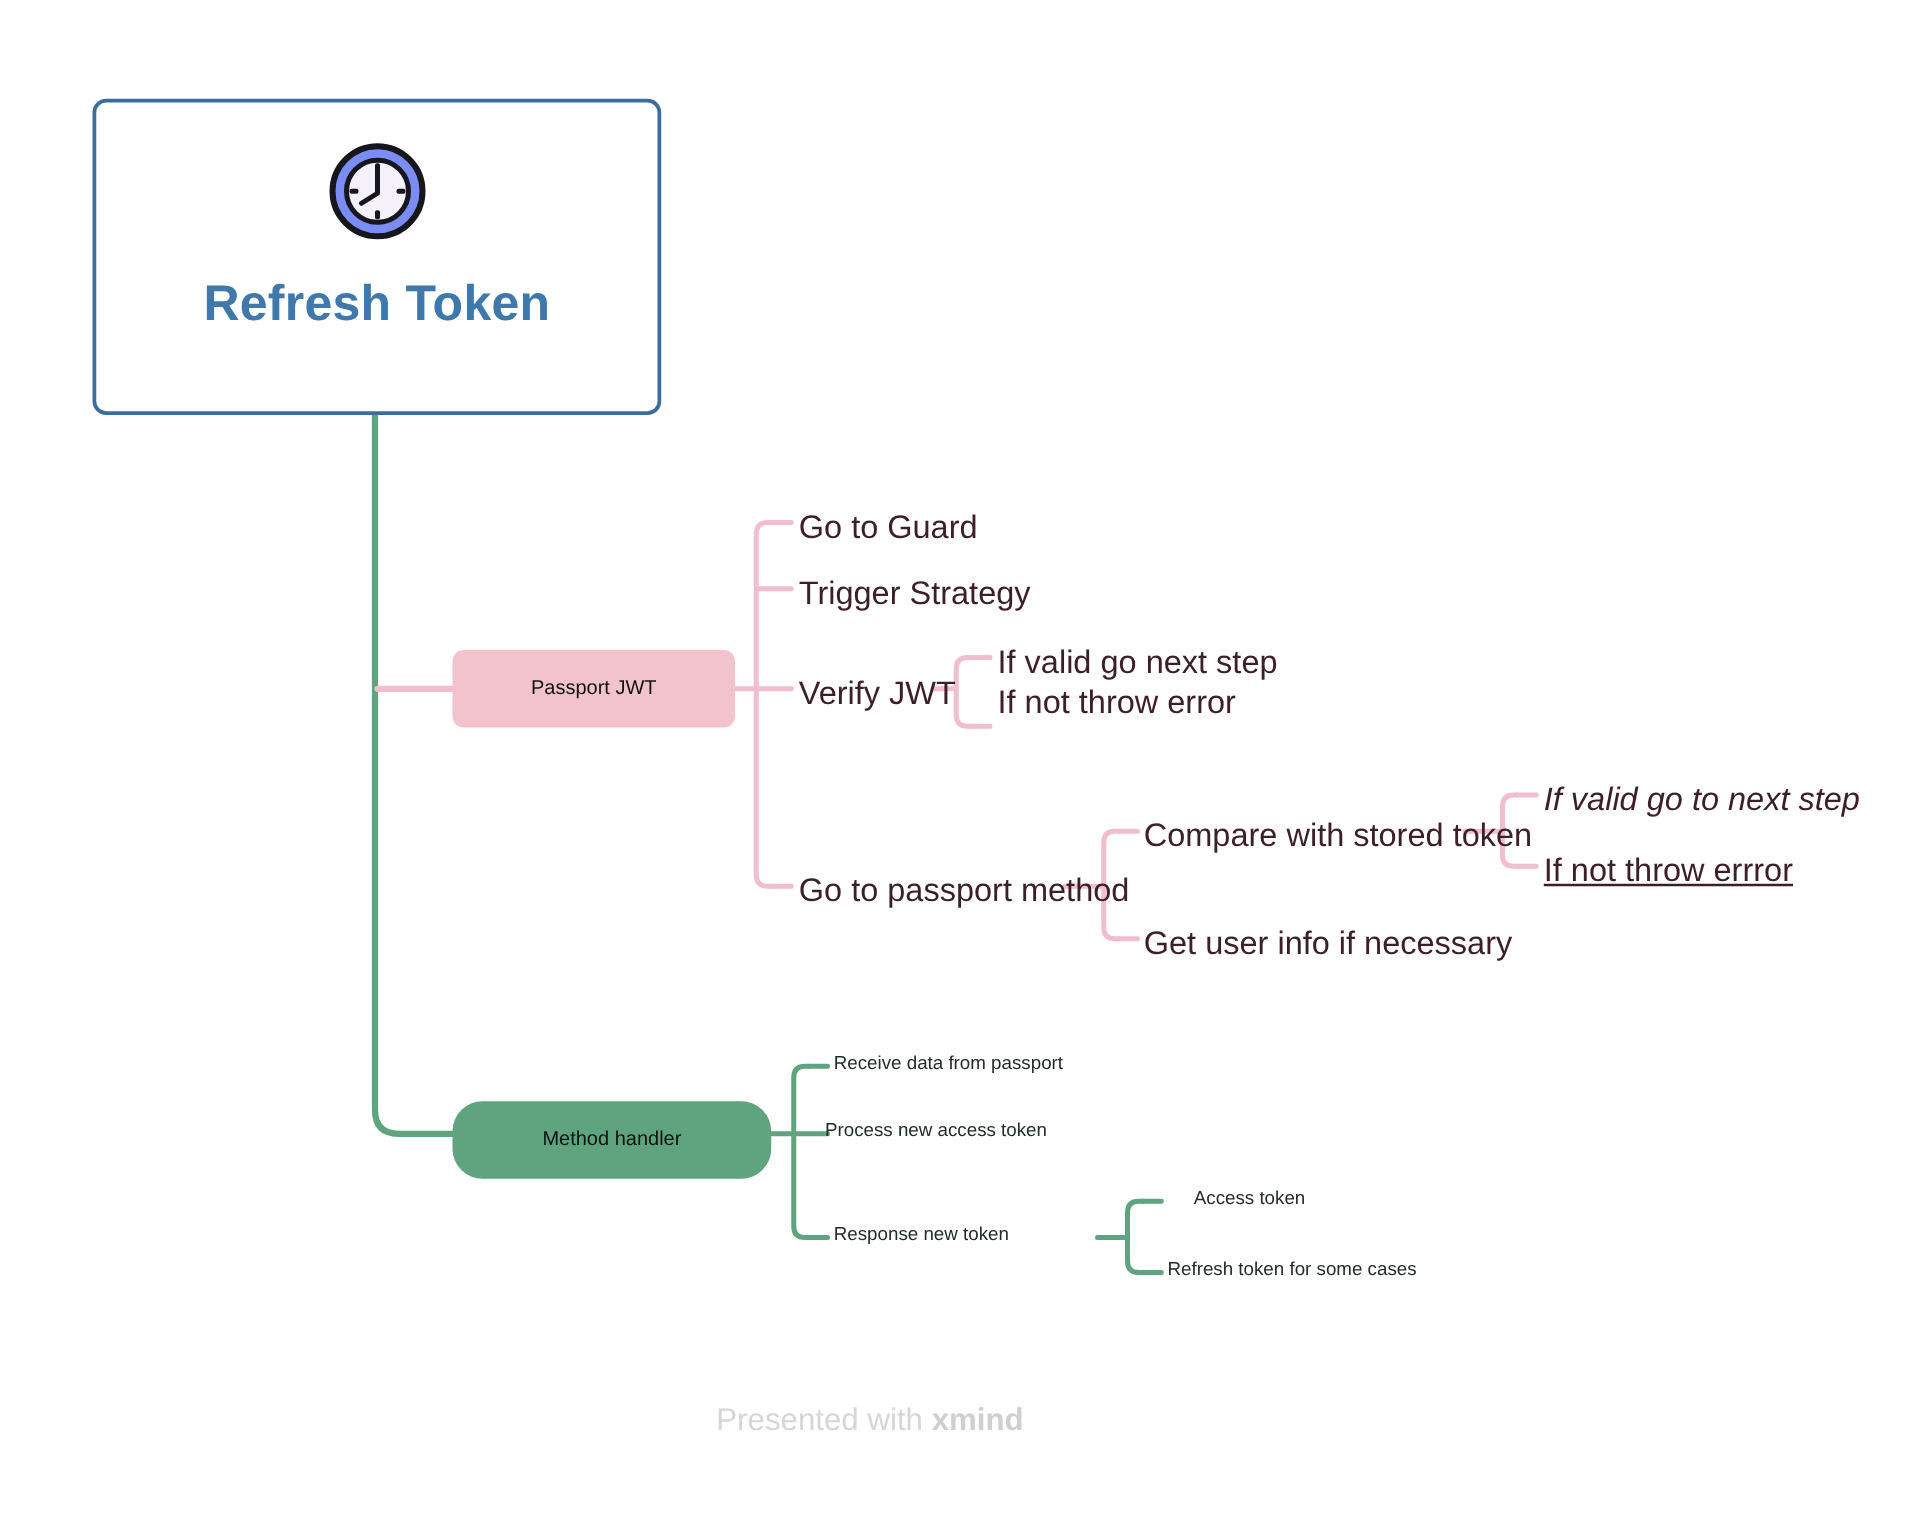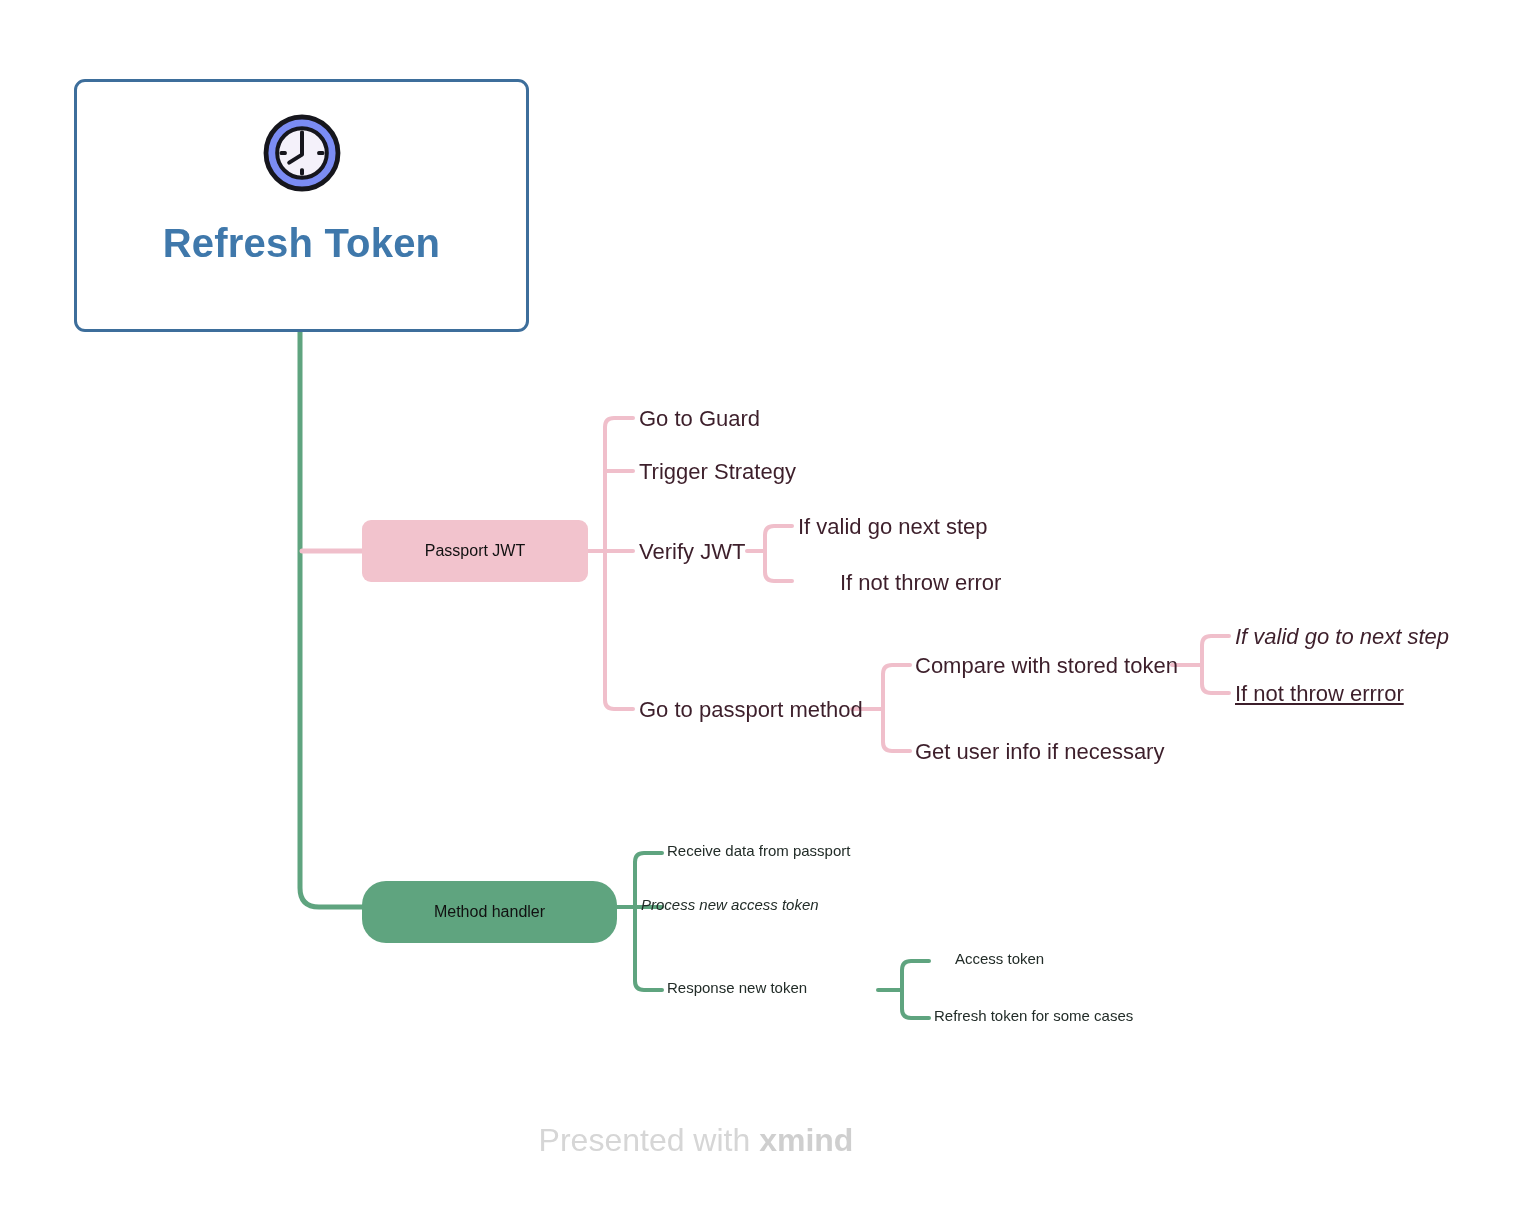--- a/index.html
+++ b/index.html
@@ -87,36 +87,36 @@
     border-radius: 24px;
   }
 
   
   .topic {
     position: absolute;
     white-space: nowrap;
     line-height: 1;
   }
   .topic-pink {
-    font-size: 22px;
+    font-size: 26px;
     color: #3d1f2b;
   }
   .topic-green {
     font-size: 15px;
     color: #222c28;
   }
 
   
   .footer {
     position: absolute;
     left: 0;
     top: 1122px;
     width: 1392px;
     text-align: center;
-    font-size: 32px;
+    font-size: 25px;
     color: #d6d6d6;
     white-space: pre;
   }
   .footer .brand {
     font-weight: bold;
     color: #cfcfcf;
   }
 </style>
 </head>
 <body>
@@ -189,21 +189,21 @@
   </div>
 
   <div class="topic topic-pink" style="left:639px; top:541px;">
     <span>Verify JWT</span>
   </div>
 
   <div class="topic topic-pink" style="left:798px; top:516px;">
     <span>If valid go next step</span>
   </div>
 
-  <div class="topic topic-pink" style="left:798px; top:572px;margin-left:42px;">
+  <div class="topic topic-pink" style="left:798px; top:548px;">
     <span>If not throw error</span>
   </div>
 
   <div class="topic topic-pink" style="left:639px; top:699px;">
     <span>Go to passport method</span>
   </div>
 
   <div class="topic topic-pink" style="left:915px; top:655px;">
     <span>Compare with stored token</span>
   </div>
@@ -221,21 +221,21 @@
   </div>
 
   <div class="pill pill-method">
     <span>Method handler</span>
   </div>
 
   <div class="topic topic-green" style="left:667px; top:843px;">
     <span>Receive data from passport</span>
   </div>
 
-  <div class="topic topic-green" style="left:641px; top:897px;font-style:italic;">
+  <div class="topic topic-green" style="left:660px; top:897px;">
     <span>Process new access token</span>
   </div>
 
   <div class="topic topic-green" style="left:667px; top:980px;">
     <span>Response  new token</span>
   </div>
 
   <div class="topic topic-green" style="left:934px; top:951px;margin-left:21px;">
     <span>Access token</span>
   </div>

